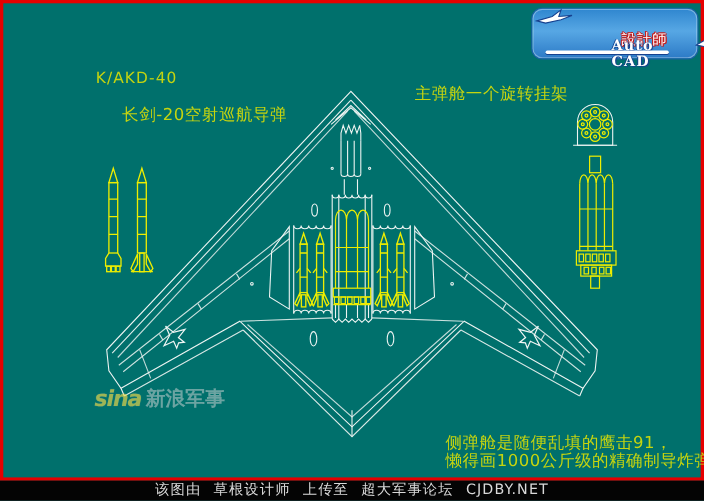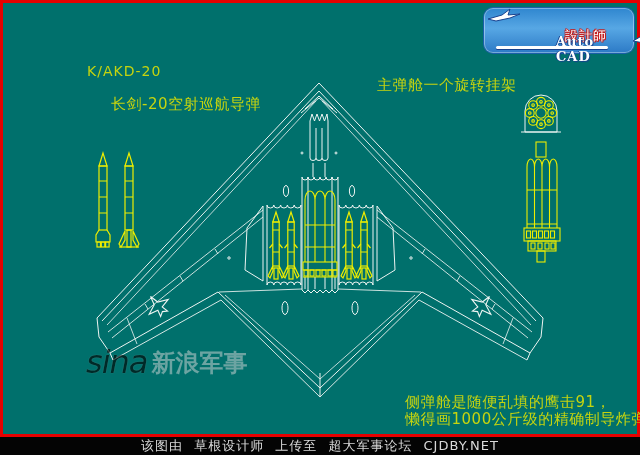--- a/index.html
+++ b/index.html
@@ -51,25 +51,25 @@
     border-radius:2px;box-shadow:0 1px 0 #16418F;
   }
   .logo-plane{position:absolute;left:2px;top:-1px;}
   .logo-arrow{position:absolute;right:2px;top:22px;}
   
   .watermark{
     position:absolute;left:83px;top:346px;display:flex;align-items:flex-end;
     opacity:.62;white-space:nowrap;pointer-events:none;
   }
   .wm-brand{
-    font-size:32px;font-weight:normal;font-style:italic;color:#000000;
+    font-size:20px;font-weight:bold;font-style:italic;color:#fde047;
     letter-spacing:-1px;line-height:26px;text-shadow:0 0 1px #7FA3A1;
   }
   .wm-text{
-    font-size:24px;font-weight:bold;color:#AFC4C3;margin-left:4px;line-height:24px;
+    font-size:18px;font-weight:bold;color:#AFC4C3;margin-left:4px;line-height:24px;
   }
   
   .footer{
     position:absolute;left:0;top:437px;width:640px;height:18px;background:#040404;
     display:flex;align-items:center;justify-content:center;
   }
   .footer-text{
     color:#D9D9D9;font-size:13px;letter-spacing:1px;word-spacing:6px;
     white-space:nowrap;line-height:18px;
   }
@@ -239,21 +239,21 @@
           <rect x="528" y="241" width="28" height="10"></rect>
           <rect x="531" y="243" width="4" height="6"></rect>
             <rect x="538" y="243" width="4" height="6"></rect>
           <rect x="545" y="243" width="4" height="6"></rect>
             <rect x="551" y="243" width="4" height="6"></rect>
           <rect x="537" y="251" width="8" height="11"></rect>
         </g>
       </g>
     </svg>
 
-    <div class="anno" id="anno-akd">K/AKD-20</div>
+    <div class="anno" id="anno-akd">K/AKD-40</div>
     <div class="anno" id="anno-cj20">长剑-20空射巡航导弹</div>
     <div class="anno" id="anno-mainbay">
       <div>主弹舱一个旋转挂架</div>
     </div>
     <div class="anno" id="anno-sidebay">
       <div>侧弹舱是随便乱填的鹰击91，</div>
       <div>懒得画1000公斤级的精确制导炸弹。</div>
     </div>
 
     <div class="logo">

